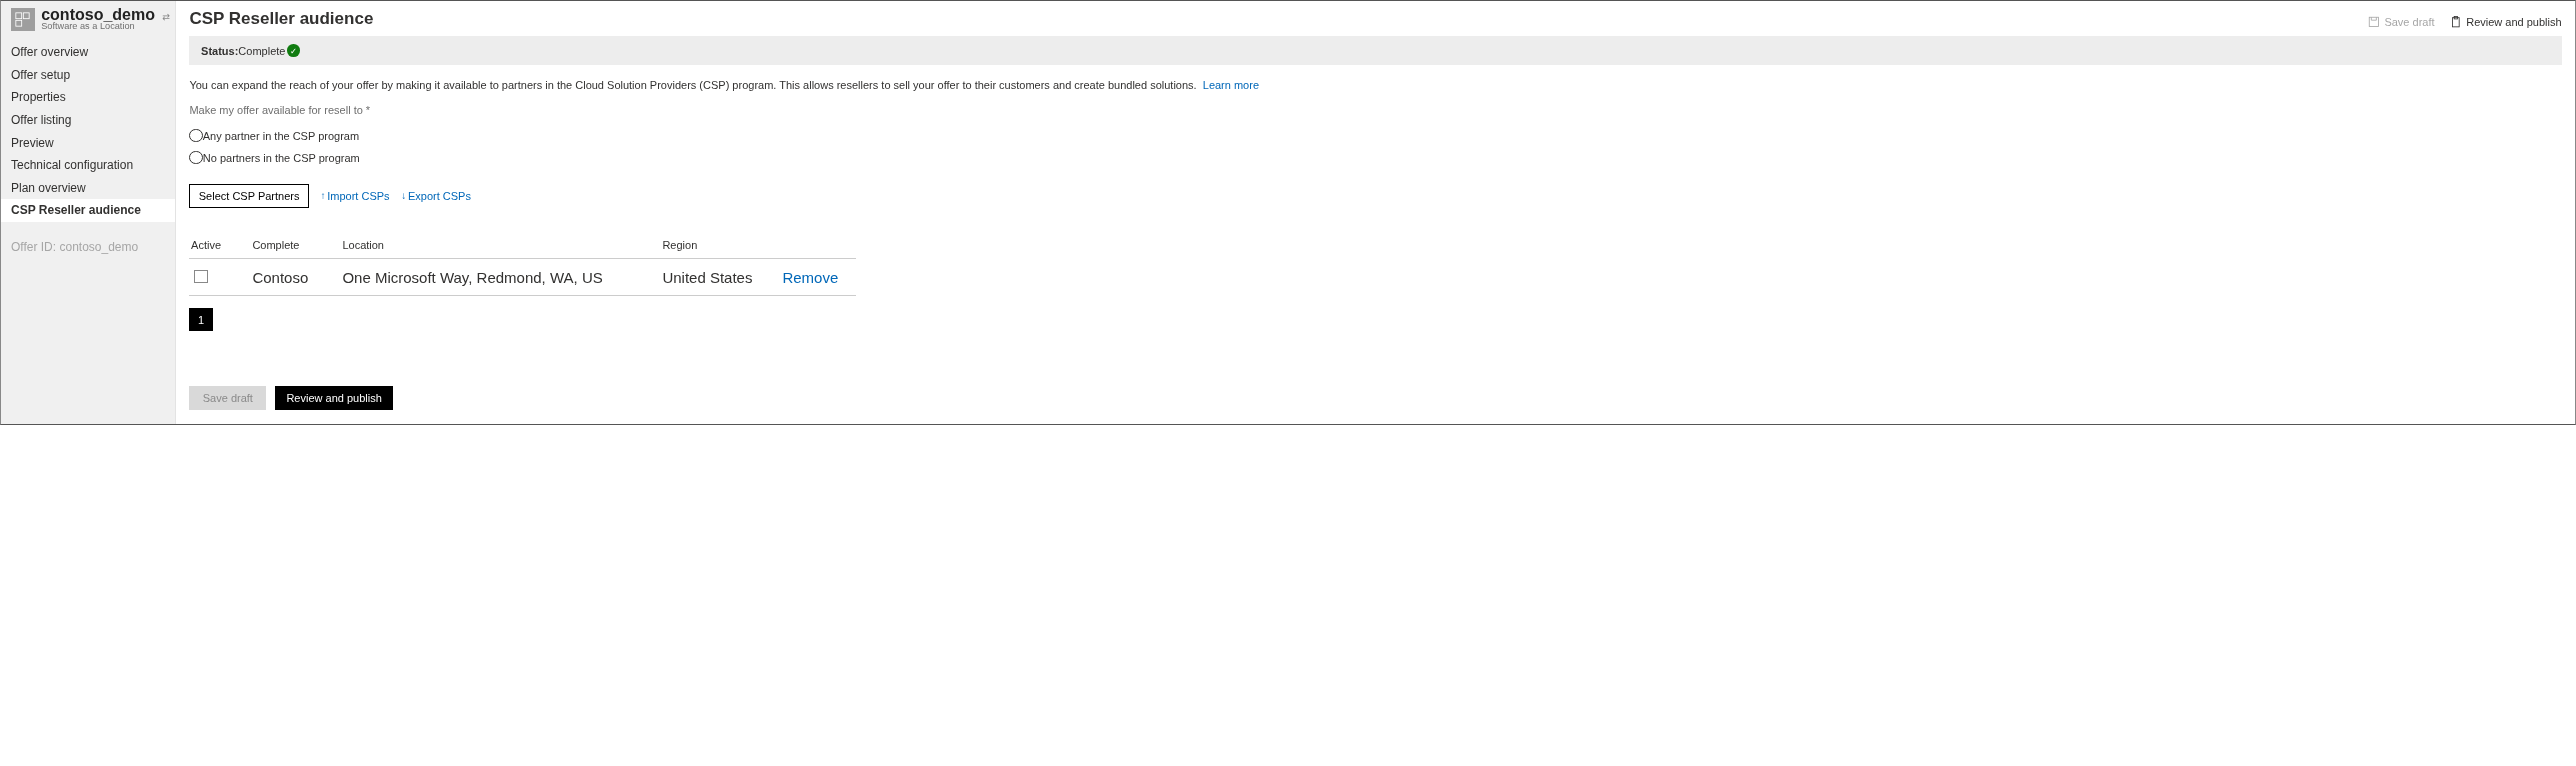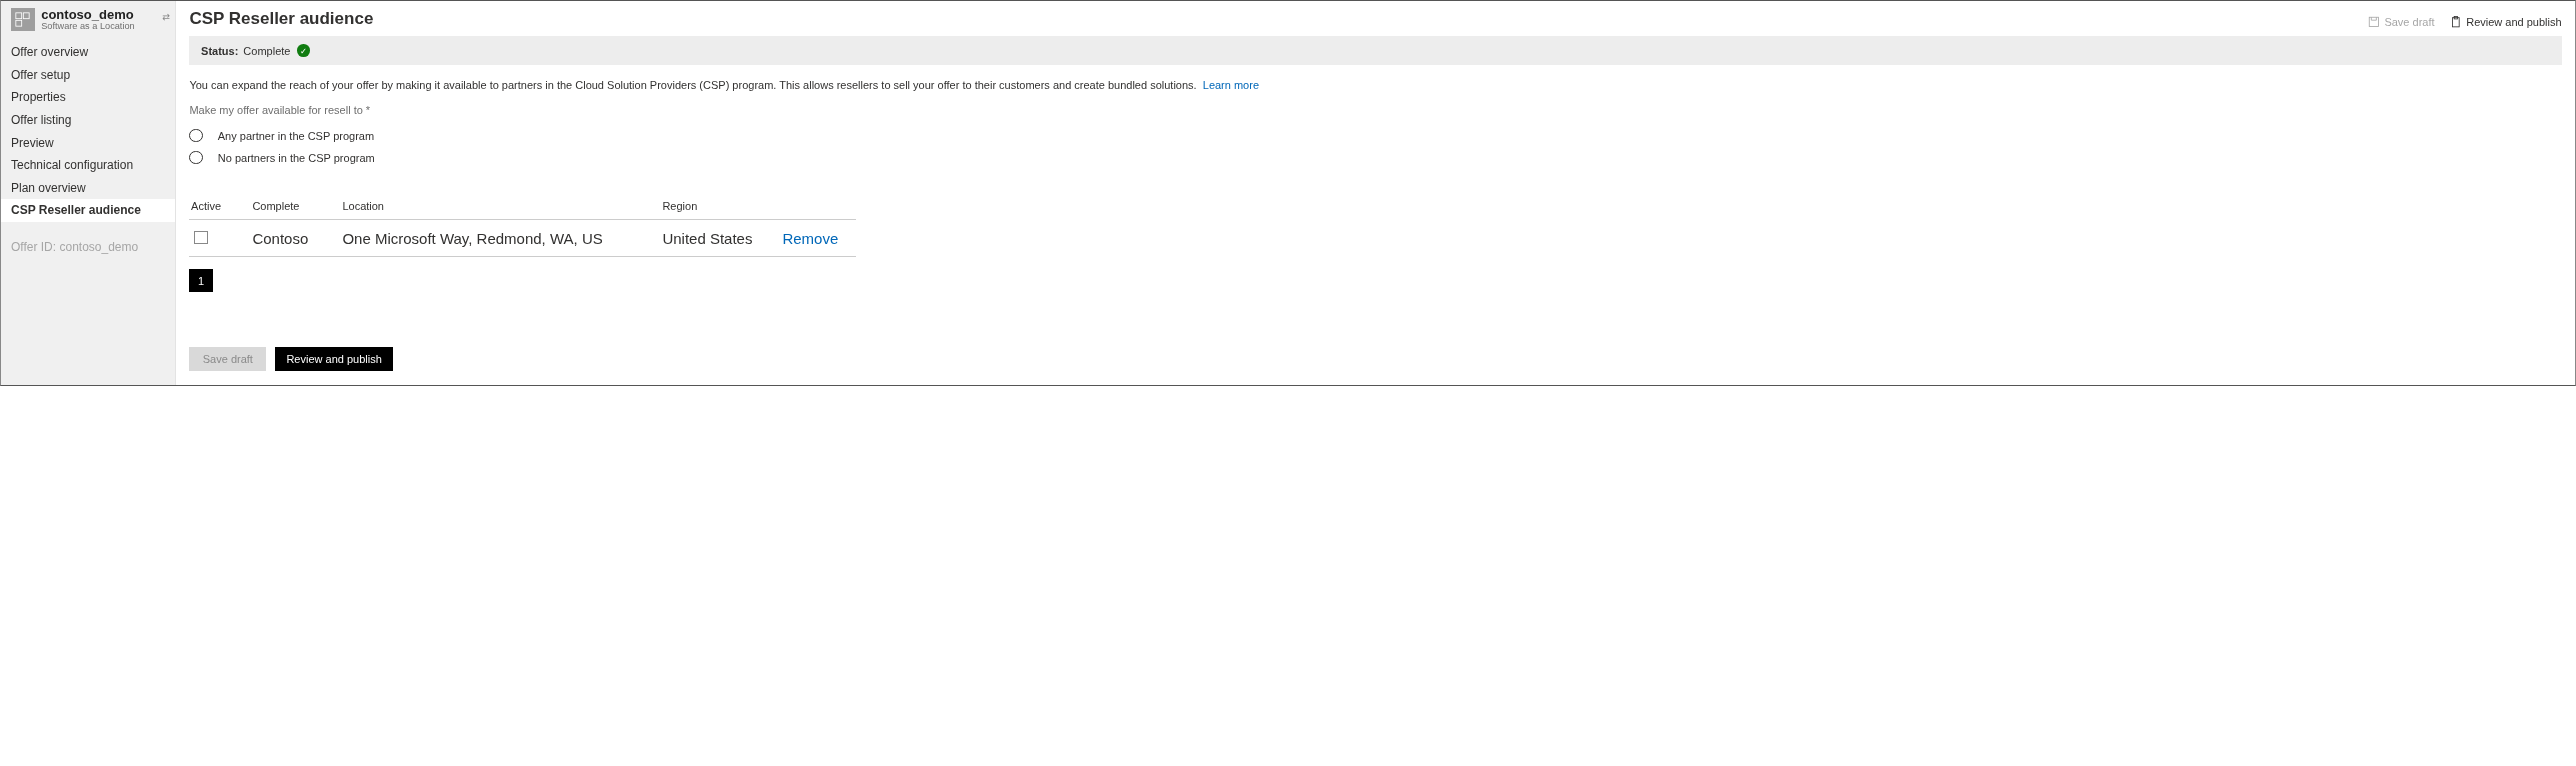--- a/index.html
+++ b/index.html
@@ -41,21 +41,21 @@
     font-size: 13.4px;
     margin-right: 6.7px;
     flex-shrink: 0;
   }
   .sidebar-header .header-text {
     flex: 1;
     min-width: 0;
   }
   .sidebar-header .header-title {
     font-weight: 600;
-    font-size: 13px;
+    font-size: 16px;
     line-height: 13.4px;
     color: #222;
   }
   .sidebar-header .header-subtitle {
     font-size: 9.2px;
     color: #6e6e6e;
     line-height: 11.7px;
   }
   .sidebar-header .swap-icon {
     position: absolute;
@@ -118,21 +118,20 @@
   .header-action.disabled svg rect { stroke: #a6a6a6; }
   .header-action svg path,
   .header-action svg rect { stroke: #323130; }
 
   .status-bar {
     background: #ededed;
     padding: 8.4px 11.7px;
     font-size: 11px;
     display: flex;
     align-items: center;
-    gap: 5px;
   }
   .status-bar .status-label { font-weight: 600; }
   .status-check {
     width: 12.6px; height: 12.6px;
     border-radius: 50%;
     background: #107c10;
     display: inline-flex; align-items: center; justify-content: center;
     color: #fff; font-size: 8.4px;
     margin-left: 1.7px;
   }
@@ -147,21 +146,21 @@
   .field-label {
     font-size: 11px;
     color: #6e6e6e;
     margin: 13.4px 0 8.4px 0;
   }
 
   .radio-group { margin-bottom: 10px; }
   .radio-row {
     display: flex;
     align-items: center;
-    gap: 15px;
+    gap: 0;
     height: 22px;
     cursor: pointer;
   }
   .radio {
     width: 13.4px; height: 13.4px;
     border-radius: 50%;
     border: 0.8px solid #323130;
     display: inline-flex; align-items: center; justify-content: center;
     flex-shrink: 0;
   }
@@ -340,20 +339,31 @@
       <div class="radio-row">
         <span class="radio"></span>
         <span class="radio-label">Any partner in the CSP program</span>
       </div>
       <div class="radio-row">
         <span class="radio"></span>
         <span class="radio-label">No partners in the CSP program</span>
       </div>
     </div>
 
+    <div class="csp-actions">
+      <button class="btn-outline">Select CSP Partners</button>
+      <span class="csp-link">
+        <span class="arr">↑</span>
+        <span>Import CSPs</span>
+      </span>
+      <span class="csp-link">
+        <span class="arr">↓</span>
+        <span>Export CSPs</span>
+      </span>
+    </div>
 
     <table class="table">
       <thead>
         <tr>
           <th class="col-active">Active</th>
           <th class="col-company">Complete</th>
           <th class="col-location">Location</th>
           <th class="col-region">Region</th>
           <th class="col-action"></th>
         </tr>

